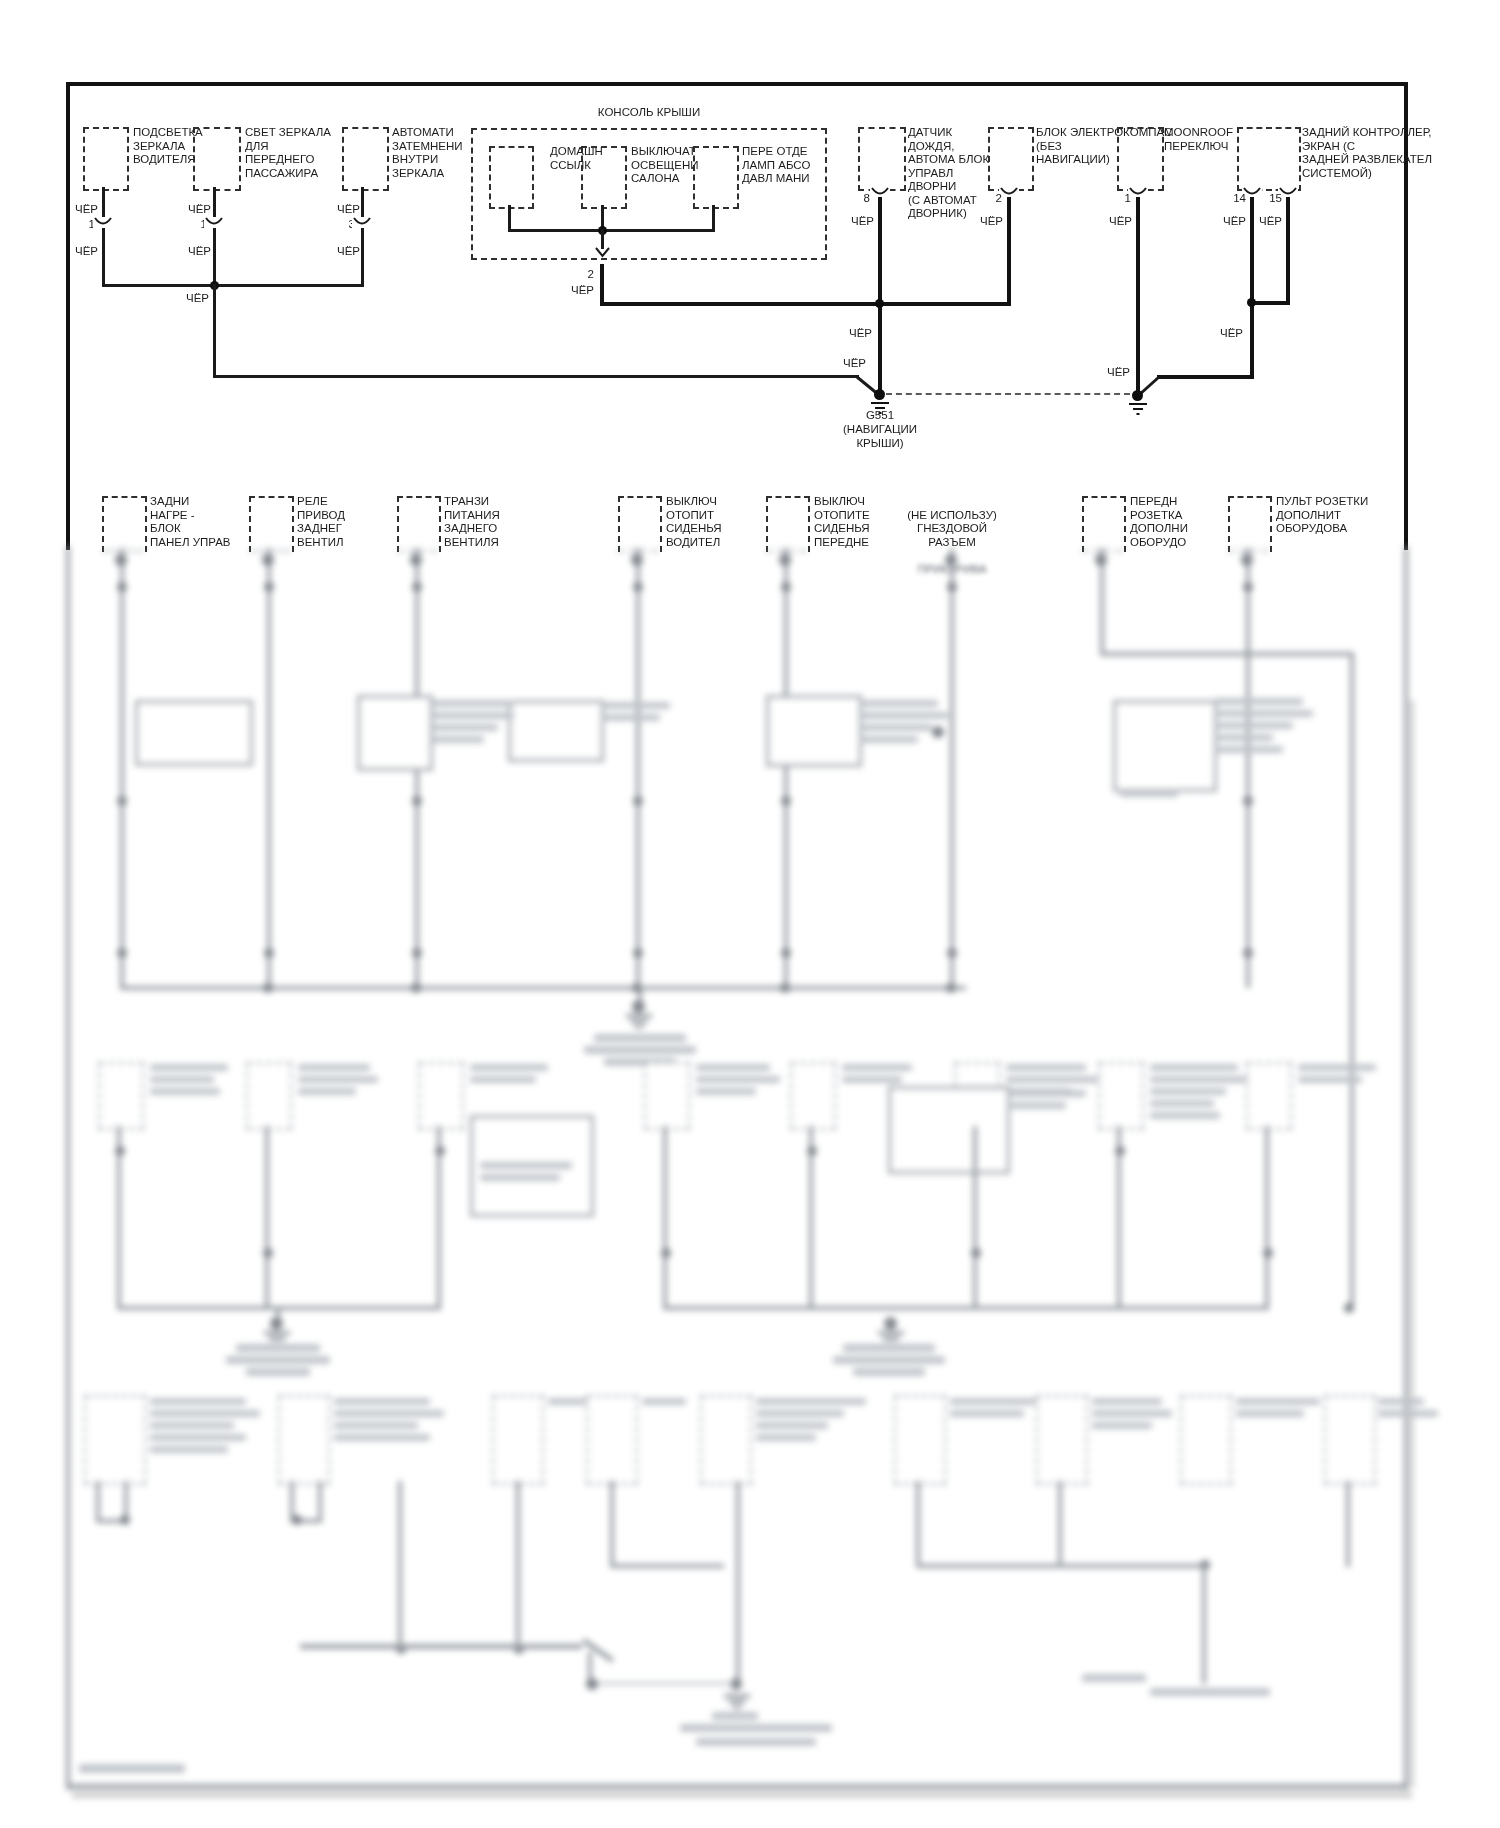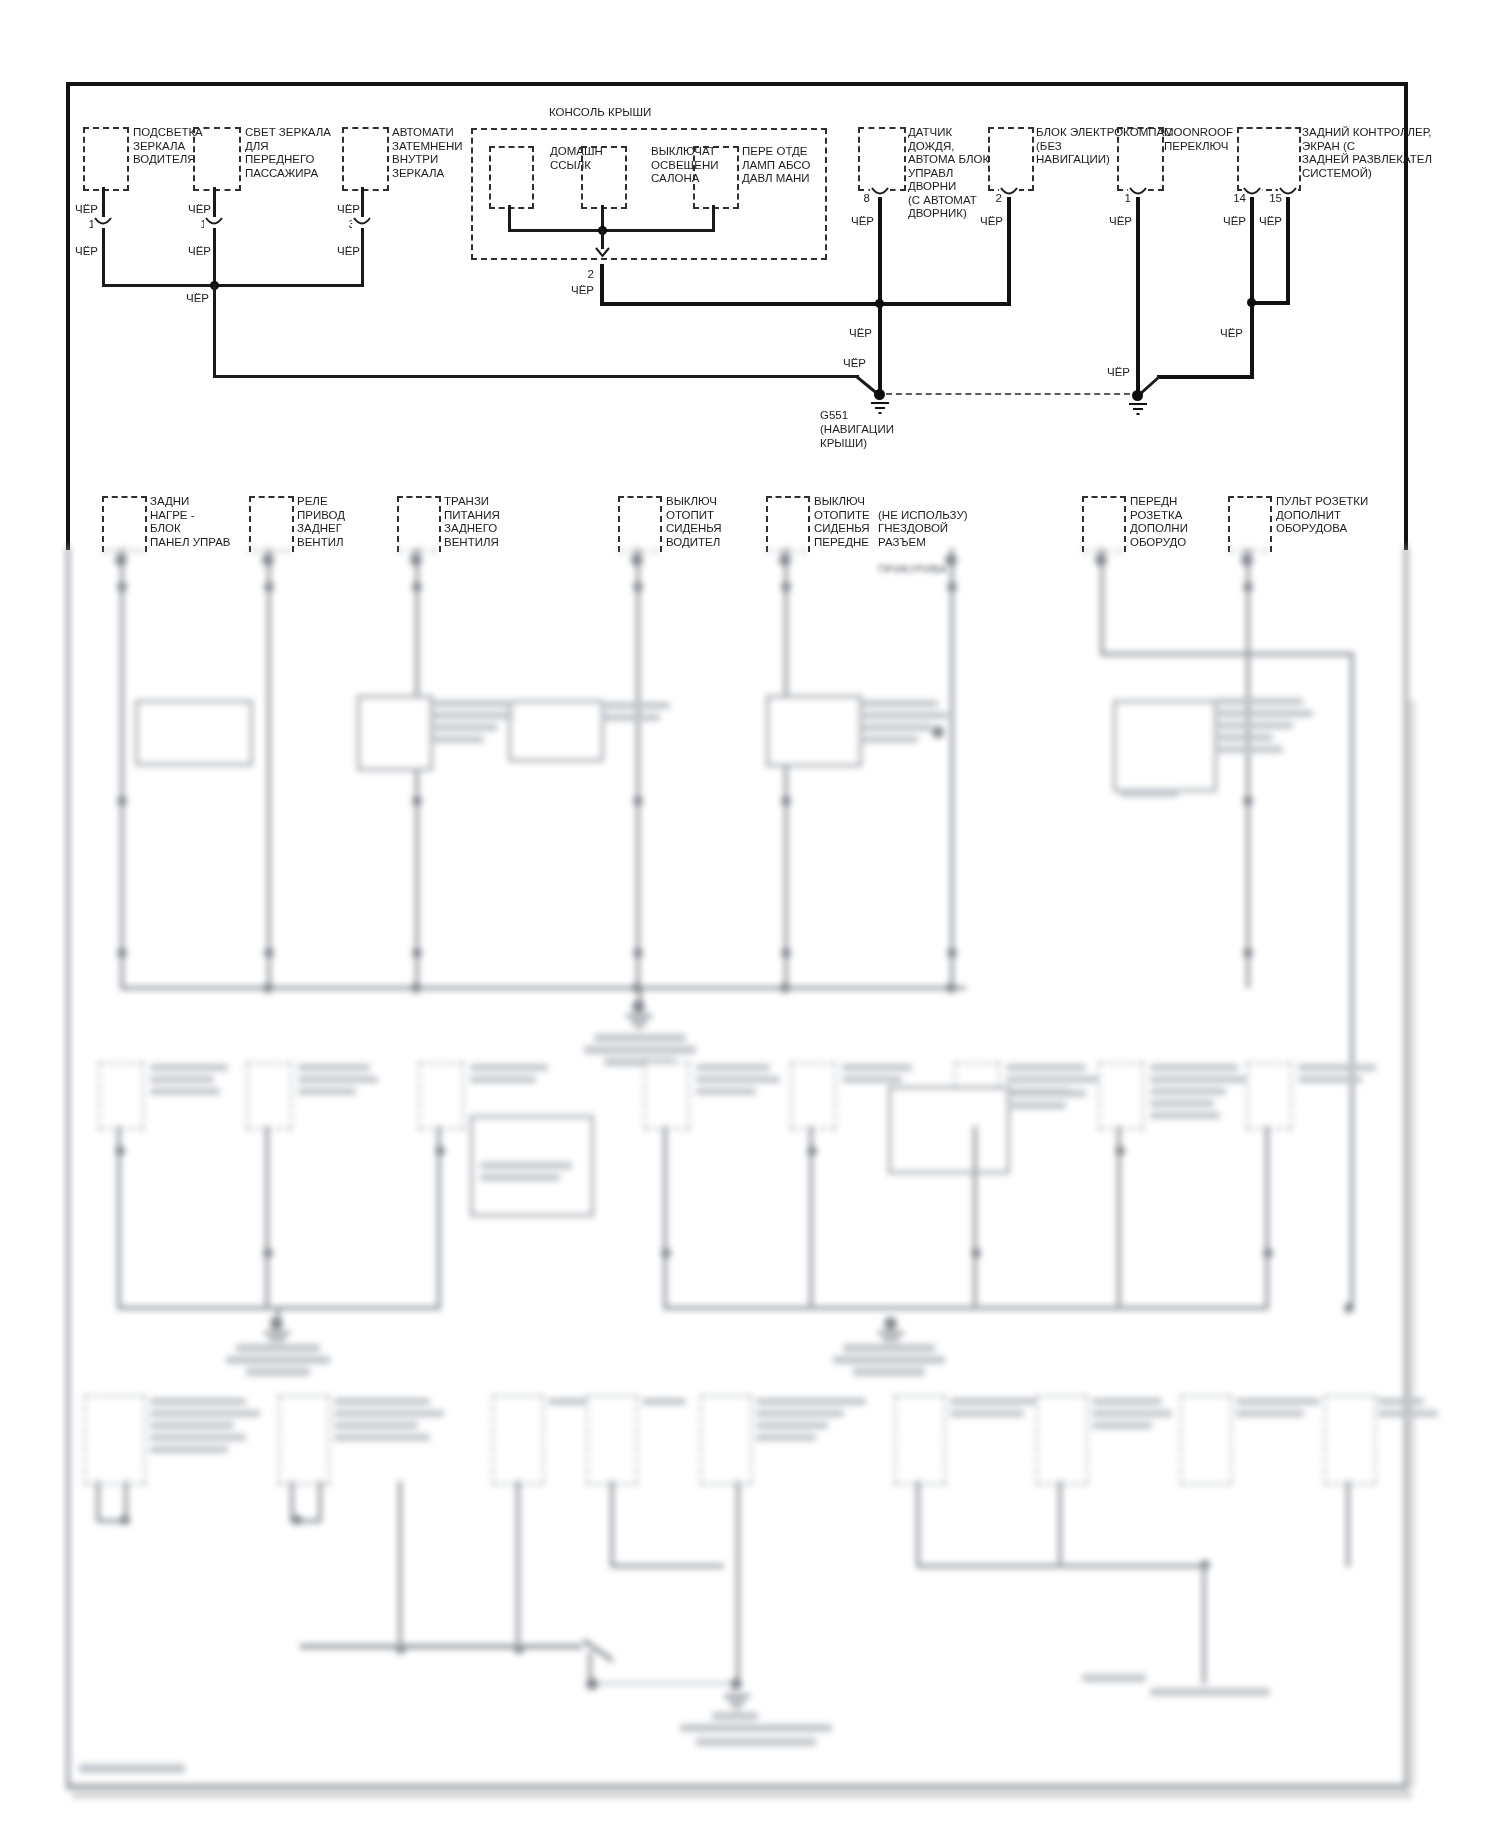--- a/index.html
+++ b/index.html
@@ -1,20 +1,20 @@
 <!DOCTYPE html>
 <html><head>
 <meta charset="utf-8">
 <style>
   html,body{margin:0;padding:0;background:#fff;}
   #page{position:relative;width:1500px;height:1828px;background:#fff;overflow:hidden;
         font-family:"Liberation Sans",sans-serif;}
   .abs{position:absolute;}
   .lbl{font-size:11.5px;line-height:13.5px;color:#1c1c1c;white-space:pre-line;}
-  .ctr{}
+  .ctr{text-align:center;}
   .rgt{text-align:right;}
   .dbox{border:2px dashed #2f2f2f;}
   .dbox3{border:2px dashed #2f2f2f;border-bottom:none;}
   .wire{background:#1a1a1a;}
   .wire4{background:#121212;}
   .dot{width:9px;height:9px;border-radius:50%;background:#0d0d0d;}
   .gdot{width:11px;height:11px;border-radius:50%;background:#0d0d0d;}
   .dashlink{border-top:2px dashed #5a5a5a;height:0;}
   
   #blur-zone{position:absolute;left:0;top:0;width:1500px;height:1828px;filter:blur(3.3px);opacity:.92;pointer-events:none;}
@@ -83,21 +83,21 @@
       <rect x="0" y="0" width="20" height="11" fill="#fff"></rect>
       <path d="M2 1 Q10 12 18 1" fill="#fff" stroke="#1a1a1a" stroke-width="2"></path>
     </svg>
 
   <div class="abs lbl ctr" style="left:549px;top:106px;width:200px">КОНСОЛЬ КРЫШИ</div>
   <div class="abs dbox" style="left:471px;top:128px;width:352px;height:128px"></div>
   <div class="abs dbox" style="left:489px;top:146px;width:41px;height:59px"></div>
   <div class="abs lbl" style="left:550px;top:145px;width:90px">ДОМАШН
 ССЫЛК</div>
   <div class="abs dbox" style="left:581px;top:146px;width:42px;height:59px"></div>
-  <div class="abs lbl" style="left:651px;top:145px;width:95px">ВЫКЛЮЧАТ
+  <div class="abs lbl" style="left:631px;top:145px;width:95px">ВЫКЛЮЧАТ
 ОСВЕЩЕНИ
 САЛОНА</div>
   <div class="abs dbox" style="left:693px;top:146px;width:42px;height:59px"></div>
   <div class="abs lbl" style="left:742px;top:145px;width:95px">ПЕРЕ ОТДЕ
 ЛАМП АБСО
 ДАВЛ МАНИ</div>
 
   <div class="abs wire" style="left:508px;top:205px;width:3px;height:27px"></div>
   <div class="abs wire" style="left:601px;top:205px;width:3px;height:27px"></div>
   <div class="abs wire" style="left:712px;top:205px;width:3px;height:27px"></div>

